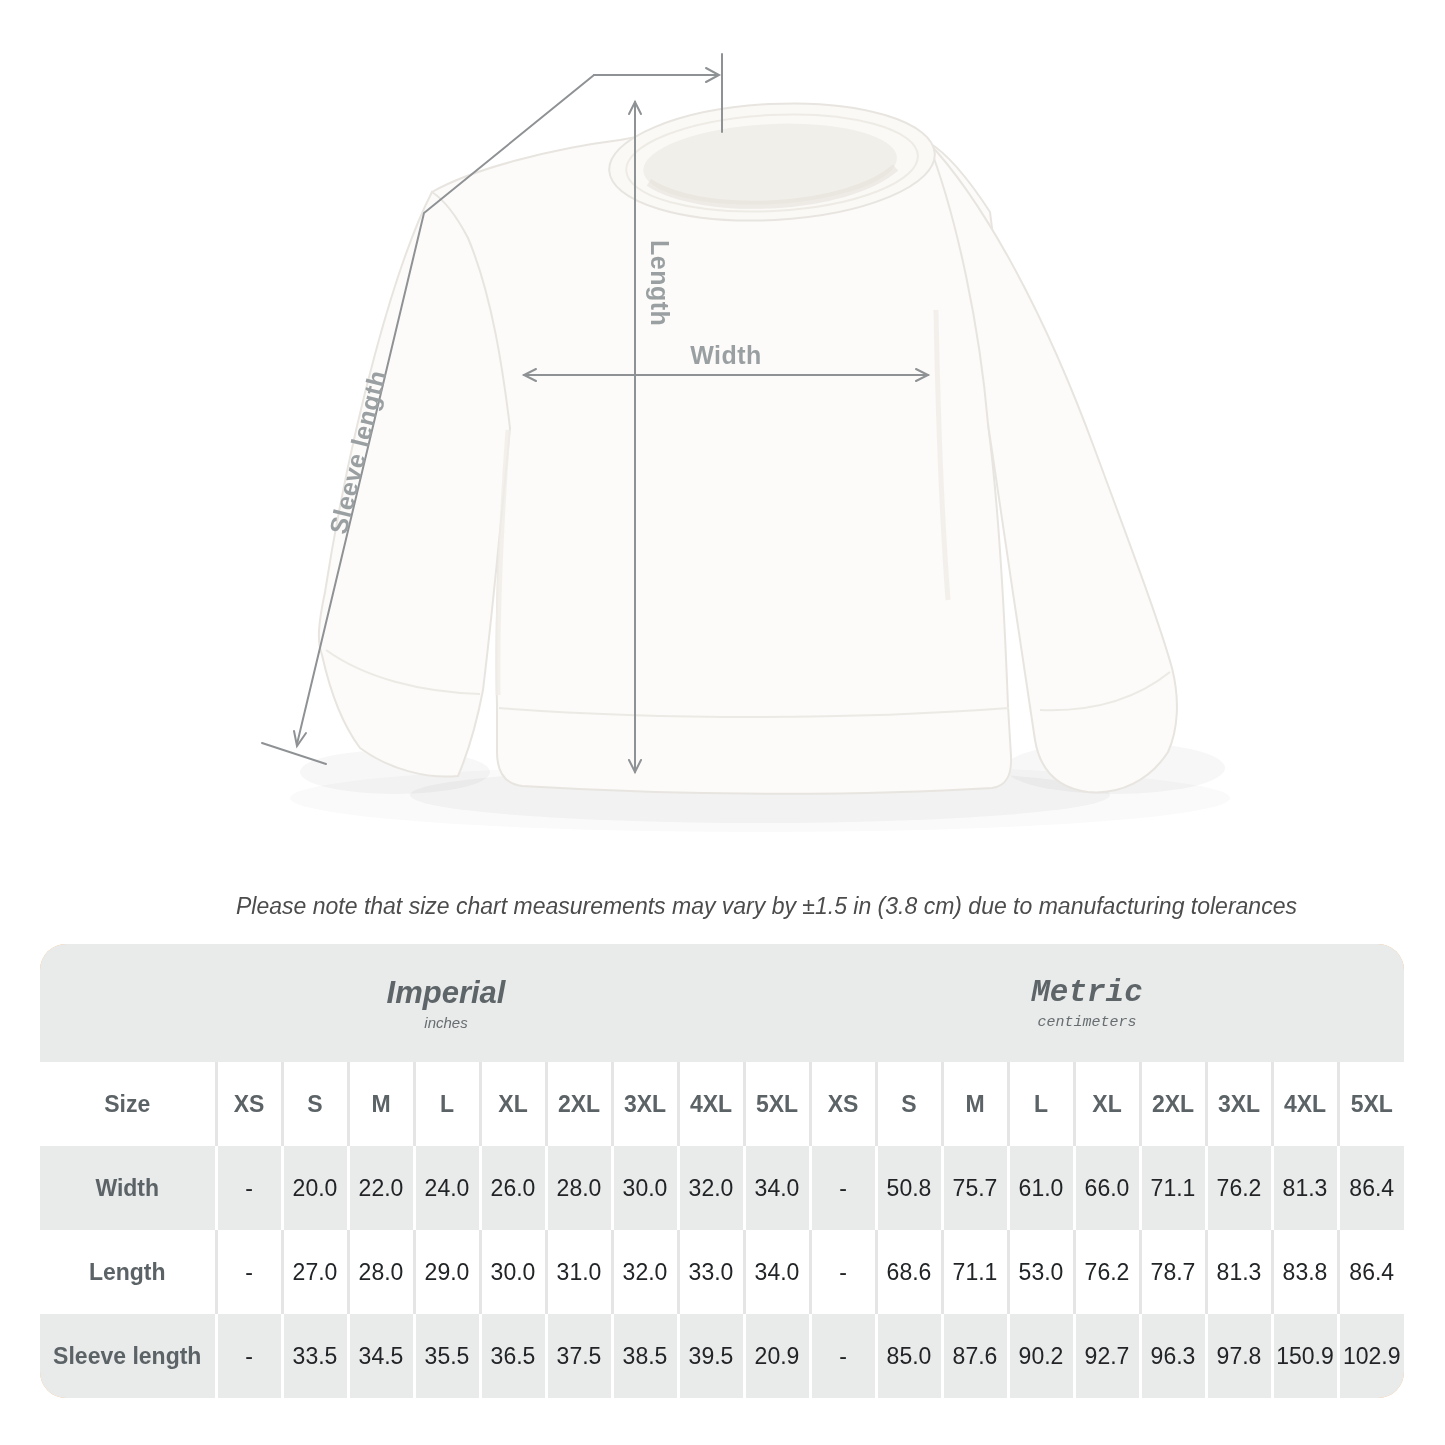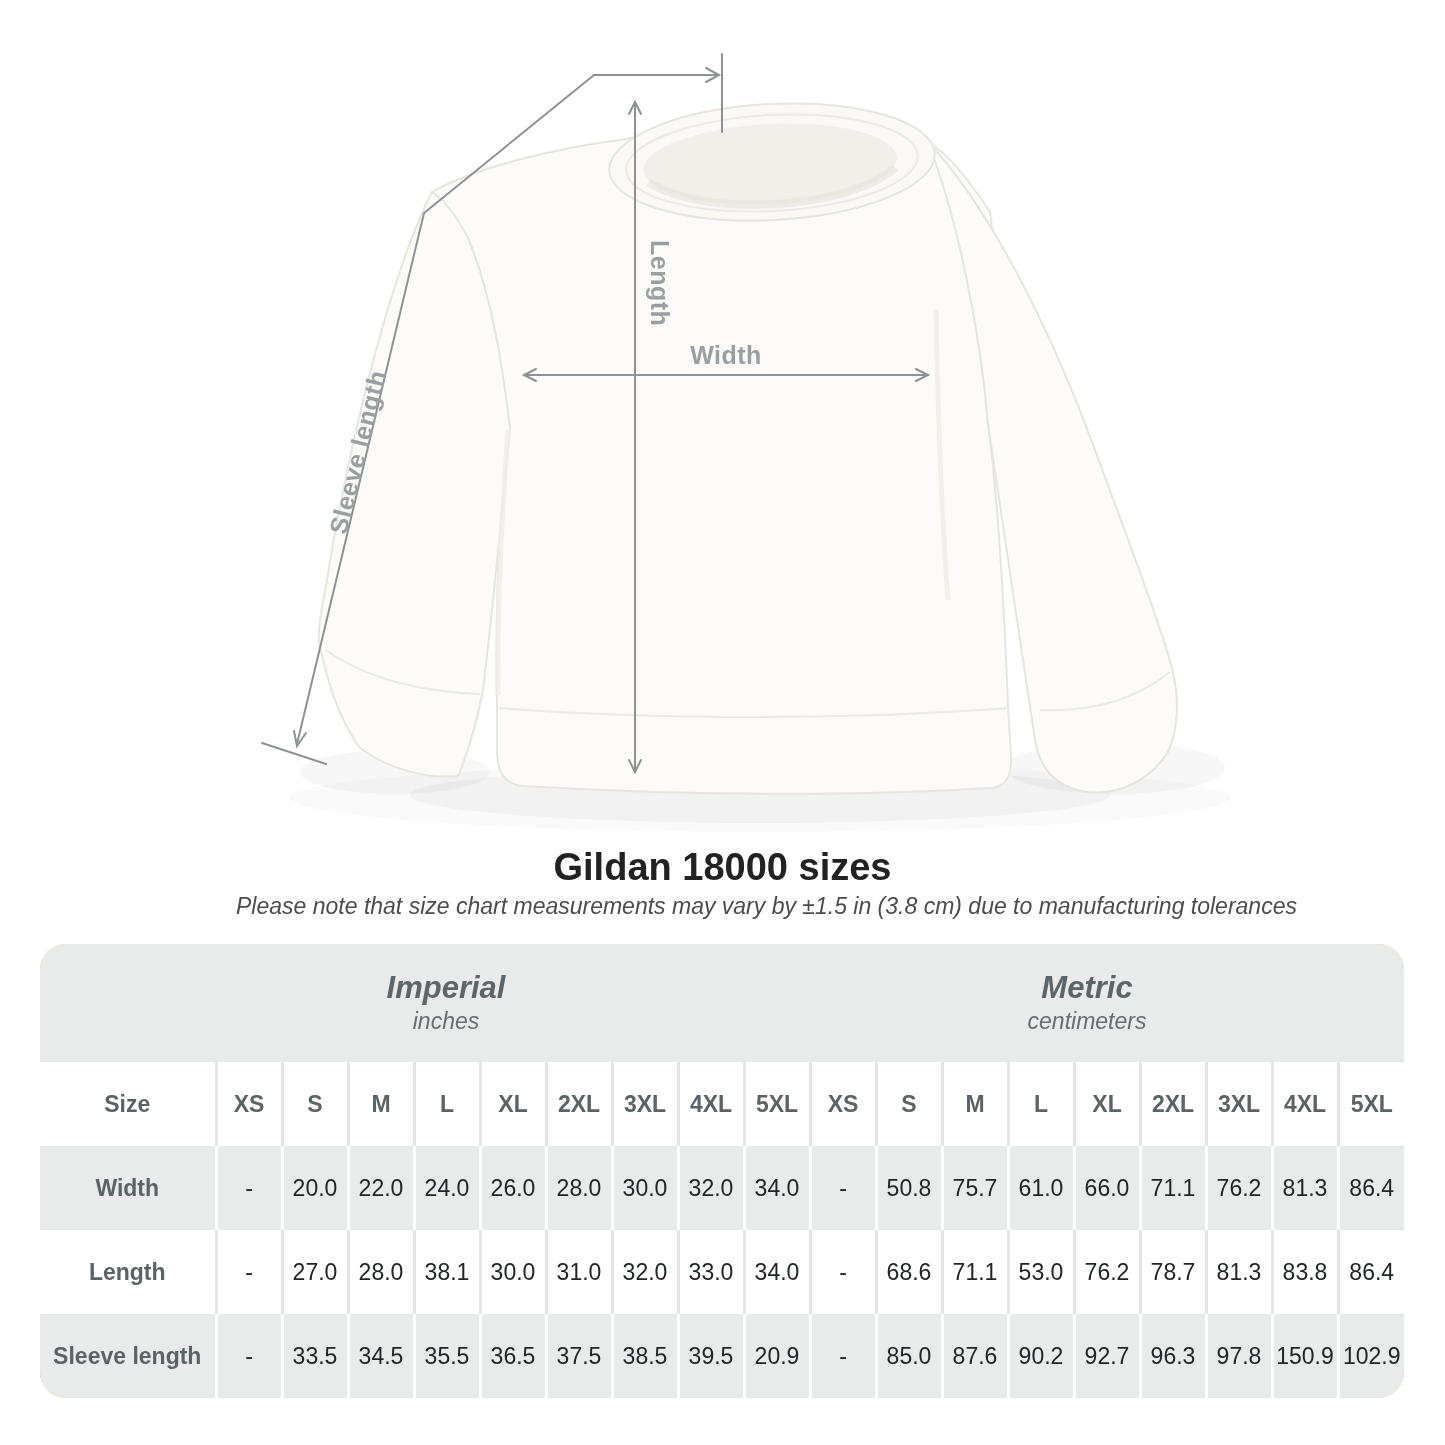--- a/index.html
+++ b/index.html
@@ -35,23 +35,23 @@
     border-collapse:collapse;table-layout:fixed;width:1364px;height:454px;
   }
   table.sizes col.lblcol{width:176px;}
   table.sizes td,table.sizes th{
     padding:0;text-align:center;vertical-align:middle;
     font-family:"Liberation Sans",sans-serif;
   }
   tr.band{height:118px;}
   tr.band td{background:#e9eaea;}
   tr.band td.imp{padding-left:42px;}
-  tr.band td.met{padding-right:40px;}
+  tr.band td.met{padding-right:40px;font-family:Liberation Mono, monospace;}
   .g-name{font-size:31px;font-weight:700;font-style:italic;color:#5e6569;line-height:1.25;}
-  .g-unit{font-size:23px;font-style:italic;color:#676d70;line-height:1.3;}
+  .g-unit{font-size:15px;font-style:italic;color:#676d70;line-height:1.3;}
   tr.hdr{height:84px;background:#ffffff;}
   tr.hdr th{font-size:23px;font-weight:700;color:#5c6366;text-align:center;}
   tr.hdr > *:not(:first-child){border-left:3px solid #e5e5e5;}
   tr.data{height:84px;}
   tr.data th{font-size:23px;font-weight:700;color:#5c6366;}
   tr.data td{font-size:23px;font-weight:400;color:#222527;}
   tr.data.odd{background:#e9eaea;}
   tr.data.even{background:#ffffff;}
   tr.data.odd  > *:not(:first-child){border-left:3px solid #ffffff;}
   tr.data.even > *:not(:first-child){border-left:3px solid #e5e5e5;}
@@ -138,21 +138,20 @@
         <path d="M 536 369 L 524 375 L 536 381"></path>
         <path d="M 916 369 L 928 375 L 916 381"></path>
       </g>
     </svg>
 
     <div class="dim-label length">Length</div>
     <div class="dim-label width">Width</div>
     <div class="dim-label sleeve">Sleeve length</div>
   </div>
 
-  <div class="caption-title">Gildan 18000 sizes</div>
   <div class="caption-note">Please note that size chart measurements may vary by ±1.5 in (3.8 cm) due to manufacturing tolerances</div>
 
   <div class="table-wrap">
     <table class="sizes">
       <colgroup>
         <col class="lblcol">
         <col>
           <col>
           <col>
           <col>
@@ -224,21 +223,21 @@
             <td>71.1</td>
             <td>76.2</td>
             <td>81.3</td>
             <td>86.4</td>
           </tr>
           <tr class="data even">
             <th>Length</th>
             <td>-</td>
             <td>27.0</td>
             <td>28.0</td>
-            <td>38.1</td>
+            <td>29.0</td>
             <td>30.0</td>
             <td>31.0</td>
             <td>32.0</td>
             <td>33.0</td>
             <td>34.0</td>
             <td>-</td>
             <td>68.6</td>
             <td>71.1</td>
             <td>53.0</td>
             <td>76.2</td>

